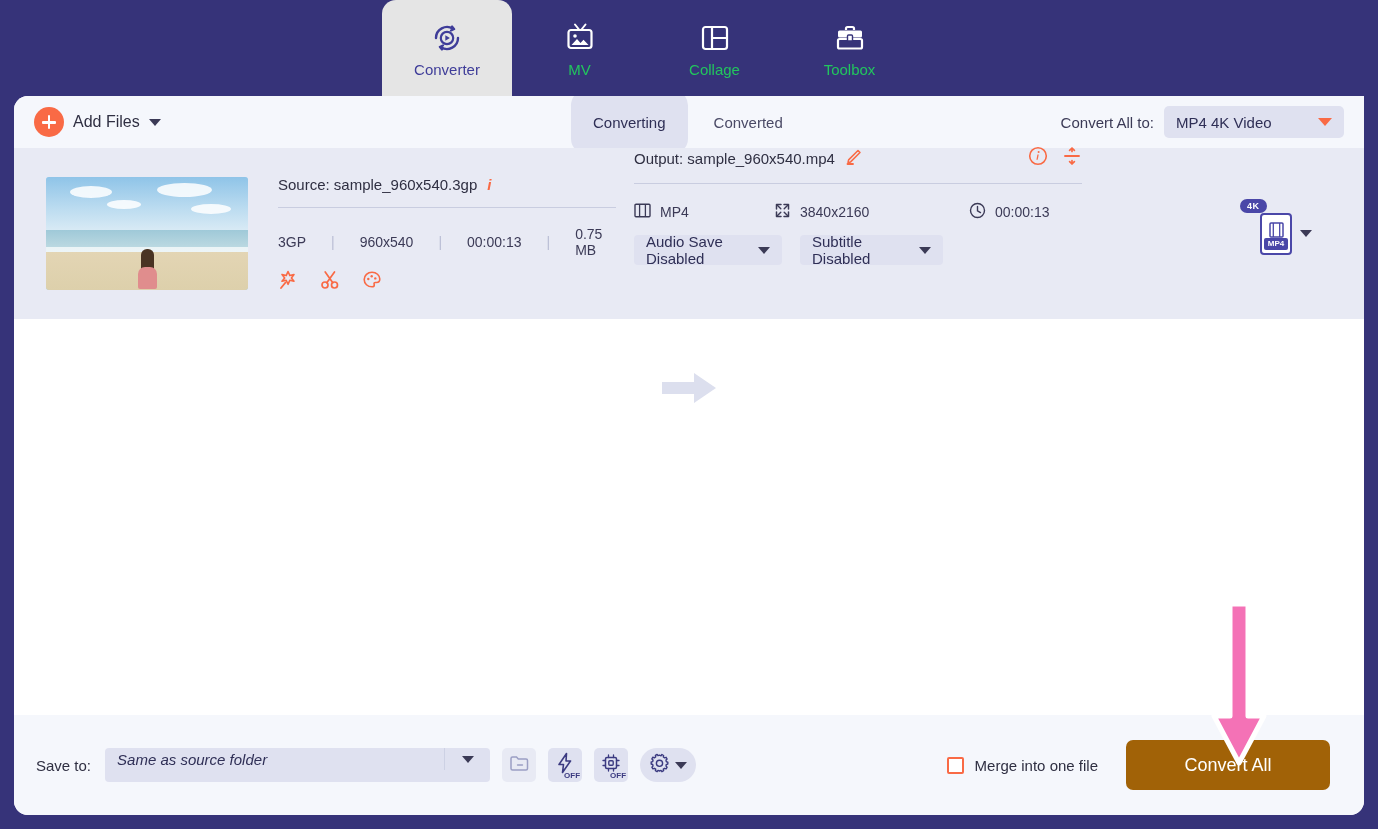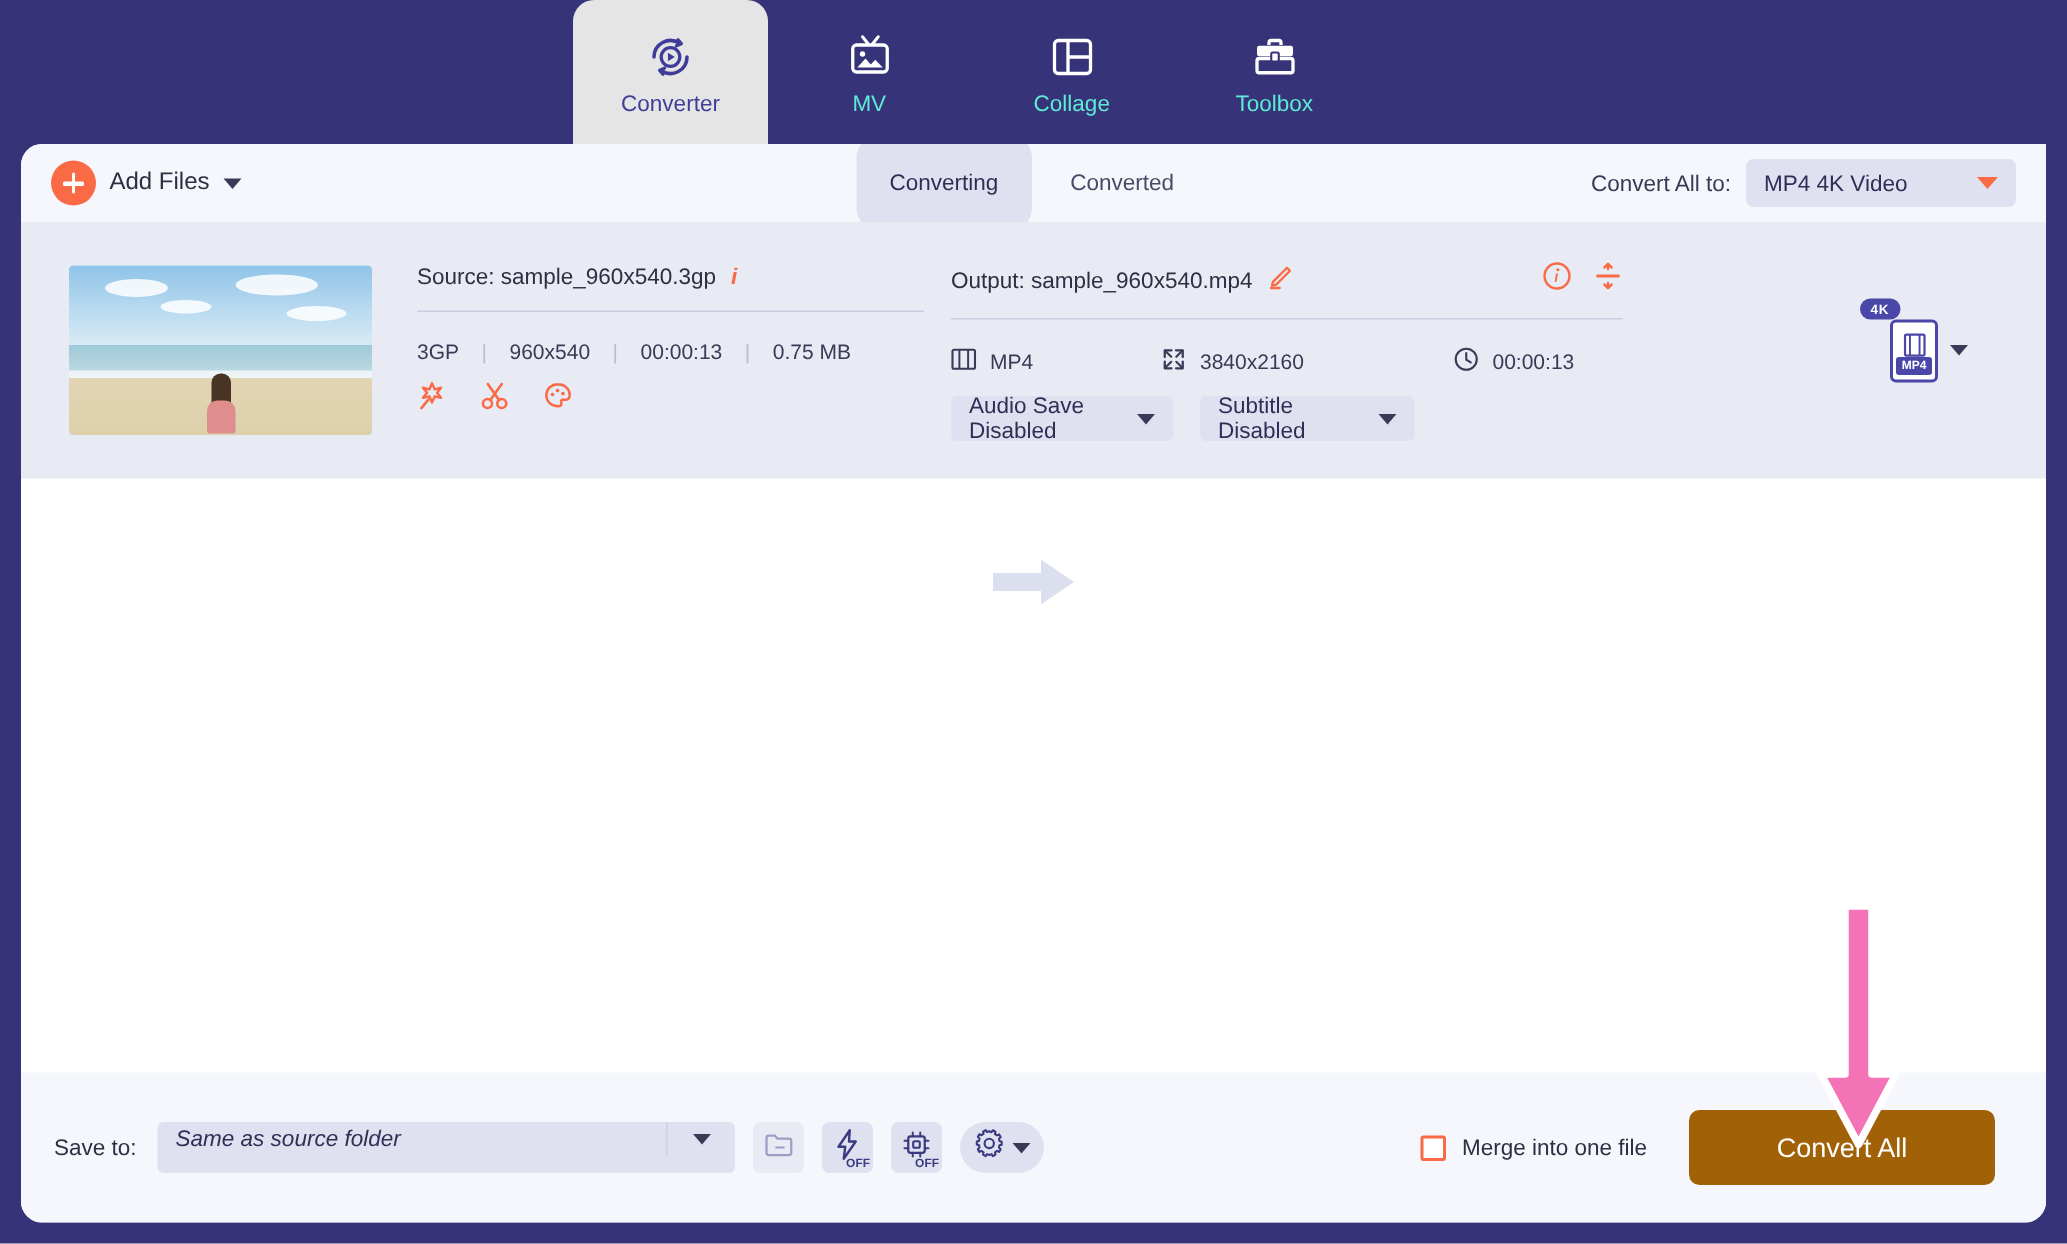--- a/index.html
+++ b/index.html
@@ -16,21 +16,21 @@
     background: #363379;
   }
   .tabs {
     position: absolute; left: 382px; top: 0;
     display: flex; align-items: flex-start;
   }
   .tab {
     width: 135px; height: 96px;
     display: flex; flex-direction: column; align-items: center;
     justify-content: center; gap: 6px;
-    color: #5eead4; font-size: 15px;
+    color: #22c55e; font-size: 15px;
     cursor: pointer; position: relative;
   }
   .tab .tab-label { line-height: 1; }
   .tab.active {
     background: #e5e5e5;
     border-radius: 14px 14px 0 0;
     color: #3f3d99;
     width: 130px;
   }
   .tab .icon-wrap {
@@ -139,34 +139,34 @@
   }
   .src-title {
     font-size: 15px; color: #2f2f42; display: flex; align-items: center; gap: 10px;
   }
   .info-i {
     color: #f96a45; font-style: italic; font-weight: bold; font-size: 15px;
   }
   .divider { height: 1px; background: #c9cde0; margin: 14px 0 0 0; }
   .meta {
     margin-top: 18px; font-size: 14px; color: #3b3a56;
-    display: flex; align-items: center; gap: 15px;
+    display: flex; align-items: center; gap: 25px;
   }
   .meta .sep { color: #b9bdd4; }
   .tool-icons {
     margin-top: 12px; display: flex; align-items: center; gap: 22px;
   }
   .tool-icons .ti { cursor: pointer; }
 
   .arrow-mid {
     position: absolute; left: 648px; top: 222px; width: 56px; height: 36px;
   }
 
   .out-panel {
-    width: 448px; margin-left: 18px; align-self: flex-start; margin-top: 28px;
+    width: 448px; margin-left: 18px; align-self: flex-start; 
     position: relative;
   }
   .out-title {
     font-size: 15px; color: #2f2f42; display: flex; align-items: center; gap: 10px;
   }
   .out-right-icons {
     position: absolute; right: 0; top: -2px; display: flex; align-items: center; gap: 14px;
   }
   .out-meta {
     margin-top: 18px; display: flex; align-items: center; font-size: 14px; color: #3b3a56;

